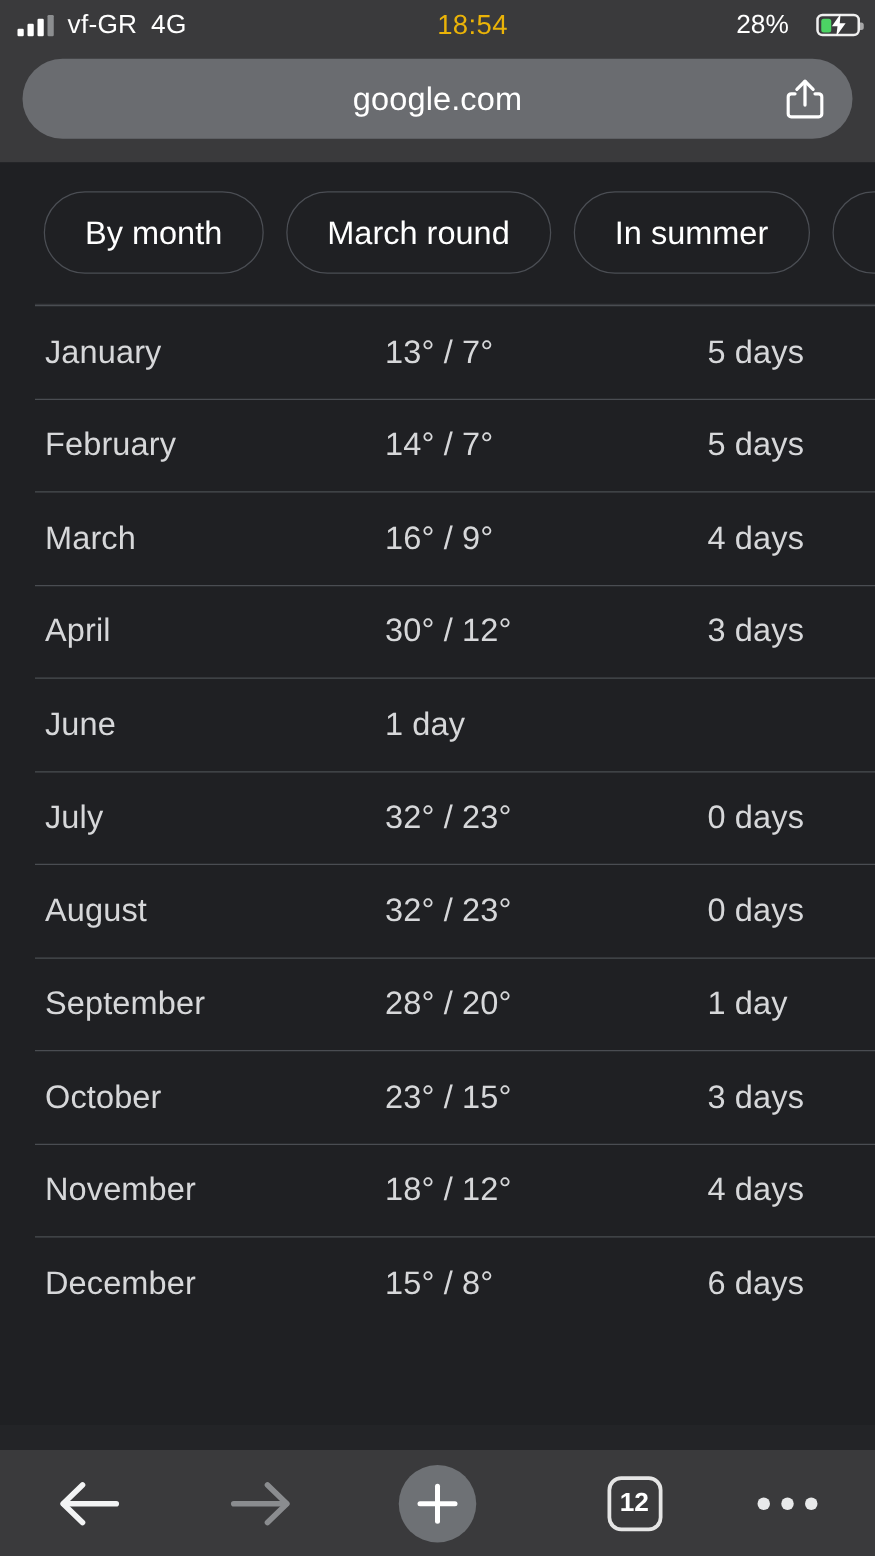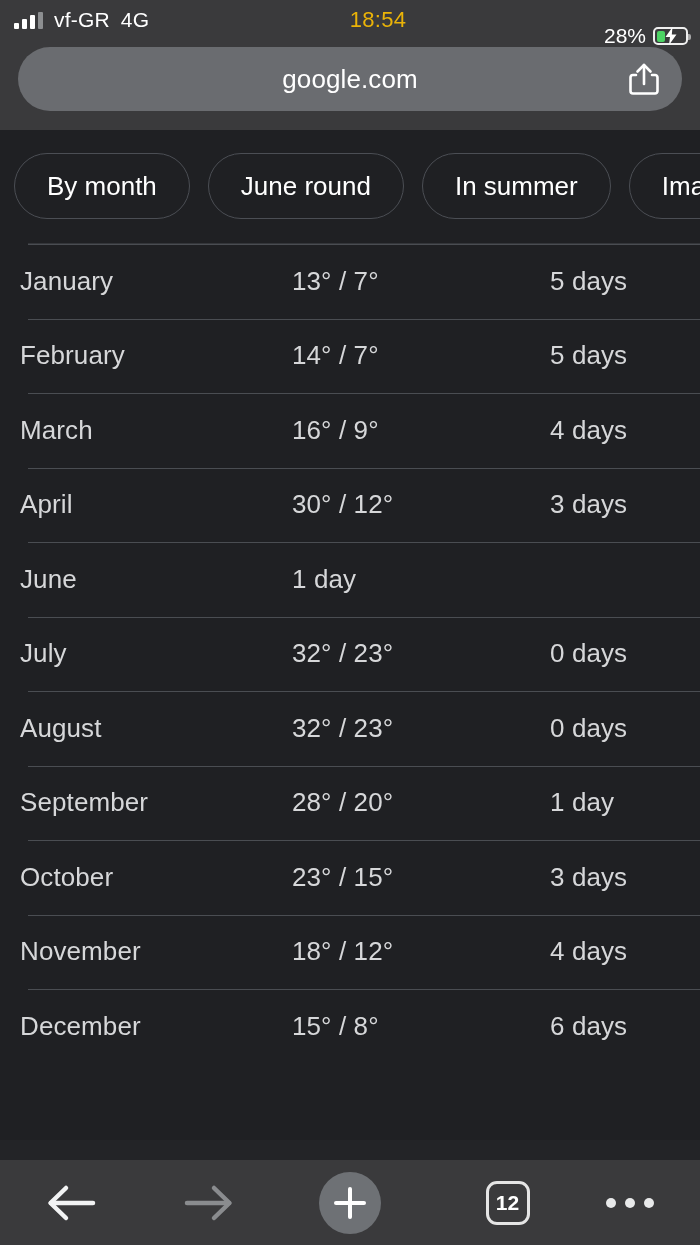--- a/index.html
+++ b/index.html
@@ -82,22 +82,21 @@
     font-weight: normal;
     letter-spacing: 0.3px;
     padding-left: 28px;
   }
   .status-right {
     position: absolute;
     right: 12px; top: 0;
     height: 40px;
     display: flex;
     align-items: center;
-    gap: 7px;
-    margin-top: 16px;
+    gap: 22px;
   }
   .battery-pct {
     color: #fff;
     font-size: 21px;
   }
   .battery {
     position: relative;
     width: 35px;
     height: 18px;
     border: 2px solid rgba(255,255,255,0.92);
@@ -175,21 +174,21 @@
   
   .chips-row {
     position: absolute;
     top: 16px;
     left: 0;
     width: 700px;
     height: 80px;
     display: flex;
     align-items: center;
     gap: 18px;
-    padding-left: 14px;
+    padding-left: 35px;
     box-sizing: border-box;
     white-space: nowrap;
   }
   .chip {
     flex: 0 0 auto;
     height: 66px;
     padding: 0 32px;
     border: 1px solid #4b4e54;
     border-radius: 33px;
     display: flex;
@@ -215,21 +214,21 @@
     position: absolute;
     top: 114px;
     left: 0;
     width: 700px;
   }
   .row {
     position: relative;
     height: 74.5px;
     display: flex;
     align-items: center;
-    padding-left: 20px;
+    padding-left: 36px;
     box-sizing: border-box;
   }
   .row + .row::before,
   .row:first-child::before {
     content: "";
     position: absolute;
     top: 0;
     left: 28px;
     right: 0;
     height: 1px;
@@ -362,21 +361,21 @@
     </div>
   </div>
 
   <div class="page">
 
     <div class="chips-row">
       <div class="chip">
         <span>By month</span>
       </div>
       <div class="chip">
-        <span>June round</span>
+        <span>March round</span>
       </div>
       <div class="chip">
         <span>In summer</span>
       </div>
       <div class="chip">
         <span>Images</span>
       </div>
     </div>
 
     <div class="chips-underline"></div>

